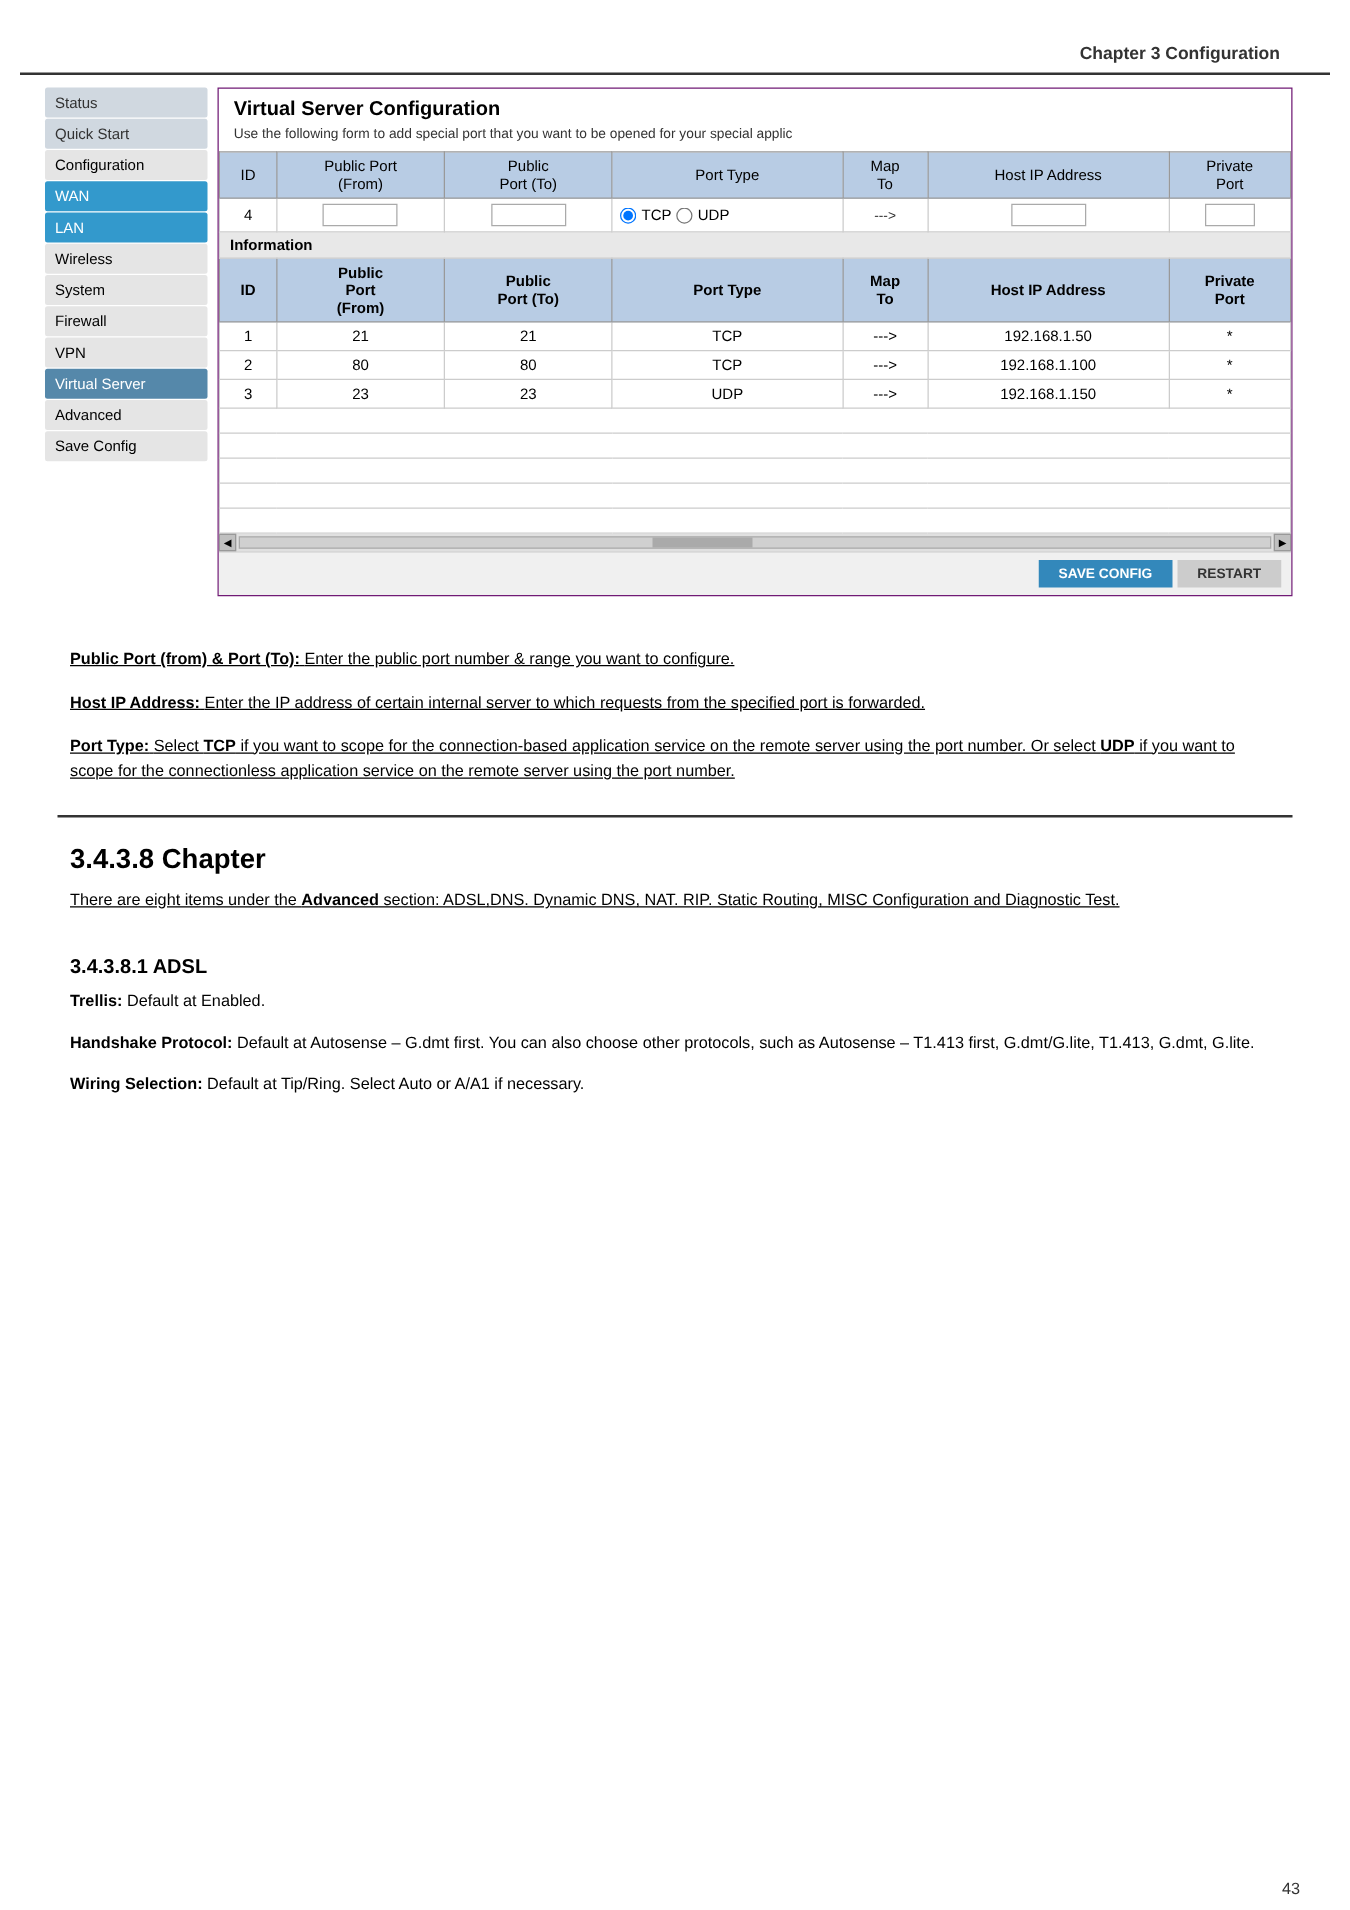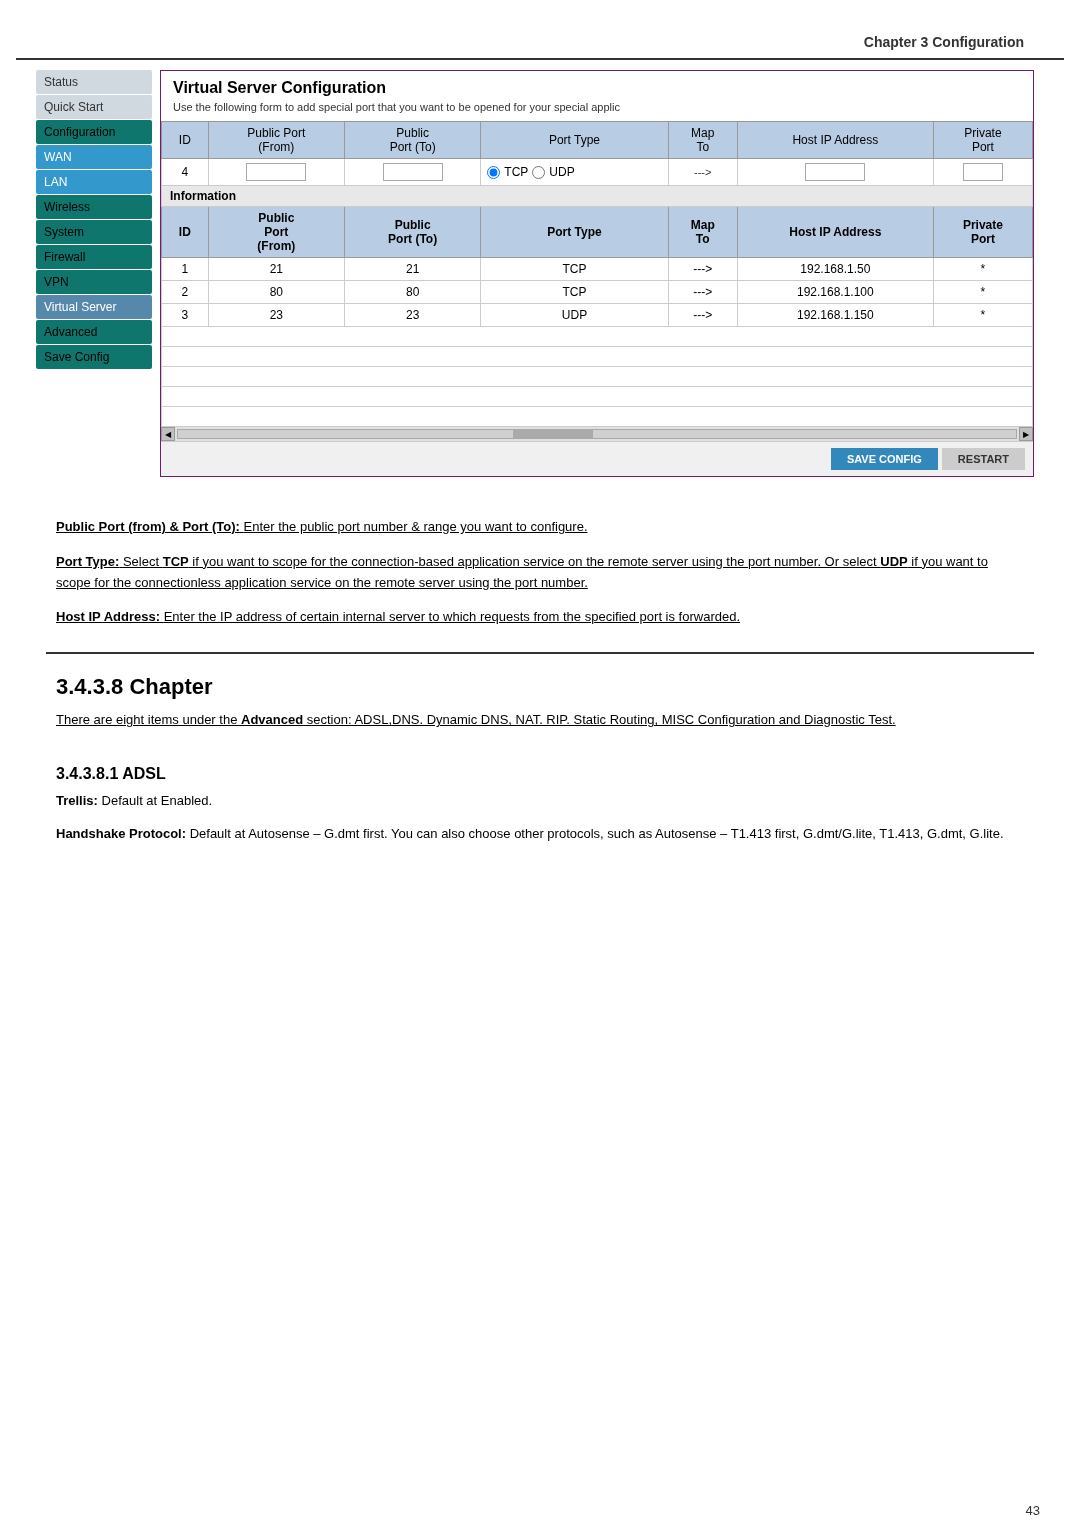--- a/index.html
+++ b/index.html
@@ -31,40 +31,40 @@
     }
 
     
     .content-wrapper {
       display: flex;
       padding: 10px 30px 20px 20px;
     }
 
     
     .sidebar {
-      width: 116px;
+      width: 130px;
       flex-shrink: 0;
       margin-right: 8px;
     }
 
     .sidebar-item {
       display: block;
       padding: 5px 8px;
       font-size: 12px;
       cursor: pointer;
       border-radius: 2px;
       margin-bottom: 1px;
     }
 
     .sidebar-item.active-blue {
       background: #3399cc;
       color: #fff;
     }
     .sidebar-item.active-light {
-      background: #0f766e;
+      background: #e5e5e5;
       color: #000;
     }
     .sidebar-item.normal {
       background: #d0d8e0;
       color: #333;
     }
     .sidebar-item.selected {
       background: #5588aa;
       color: #fff;
     }
@@ -437,27 +437,27 @@
 
     </div>
   </div>
 
   <div class="description-area">
     <p>
       <strong>Public Port (from) &amp; Port (To):</strong>
       <span> Enter the public port number &amp; range you want to configure.</span>
     </p>
     <p>
+      <strong>Host IP Address:</strong>
+      <span> Enter the IP address of certain internal server to which requests from the specified port is forwarded.</span>
+    </p>
+    <p>
       <strong>Port Type:</strong>
       <span> Select <strong>TCP</strong> if you want to scope for the connection-based application service on the remote server using the port number. Or select <strong>UDP</strong> if you want to scope for the connectionless application service on the remote server using the port number.</span>
     </p>
-    <p>
-      <strong>Host IP Address:</strong>
-      <span> Enter the IP address of certain internal server to which requests from the specified port is forwarded.</span>
-    </p>
   </div>
 
   <div class="bottom-border"></div>
 
   <div class="section-heading">3.4.3.8 Chapter</div>
 
   <div class="description-area" style="padding-top:0;">
     <p>
       There are eight items under the <strong>Advanced</strong> section: ADSL,DNS. Dynamic DNS, NAT. RIP. Static Routing, MISC Configuration and Diagnostic Test.
     </p>
@@ -469,17 +469,21 @@
 
   <div class="subsection-content">
     <p>
       <strong>Trellis:</strong>
       <span> Default at Enabled.</span>
     </p>
     <p>
       <strong>Handshake Protocol:</strong>
       <span> Default at Autosense – G.dmt first. You can also choose other protocols, such as Autosense – T1.413 first, G.dmt/G.lite, T1.413, G.dmt, G.lite.</span>
     </p>
+    <p>
+      <strong>Wiring Selection:</strong>
+      <span> Default at Tip/Ring. Select Auto or A/A1 if necessary.</span>
+    </p>
   </div>
 
   <div class="page-footer">43</div>
 
 </div>
 
 </body></html>

